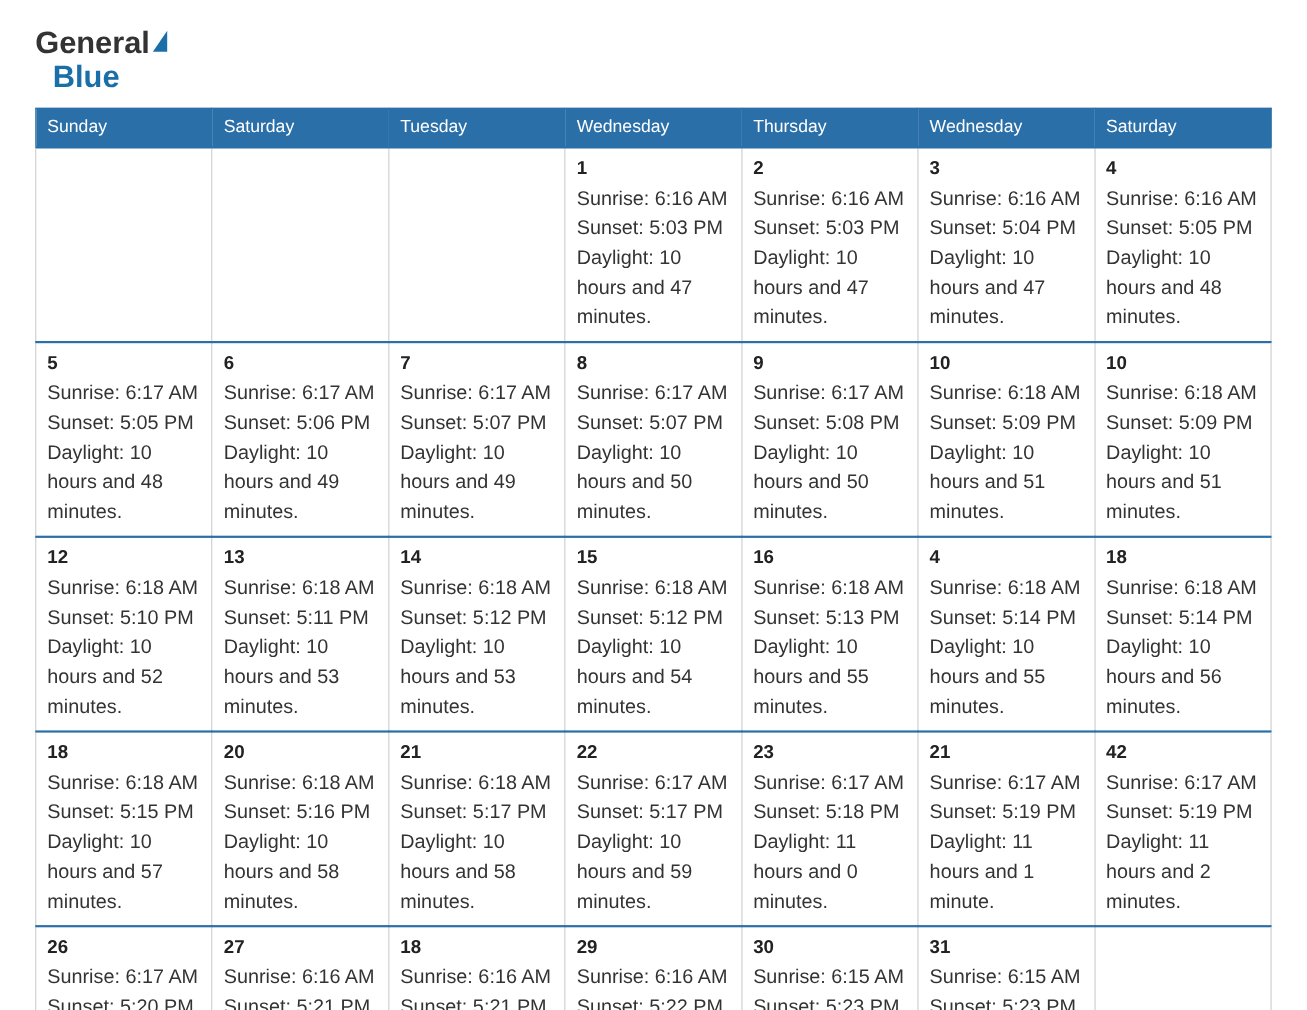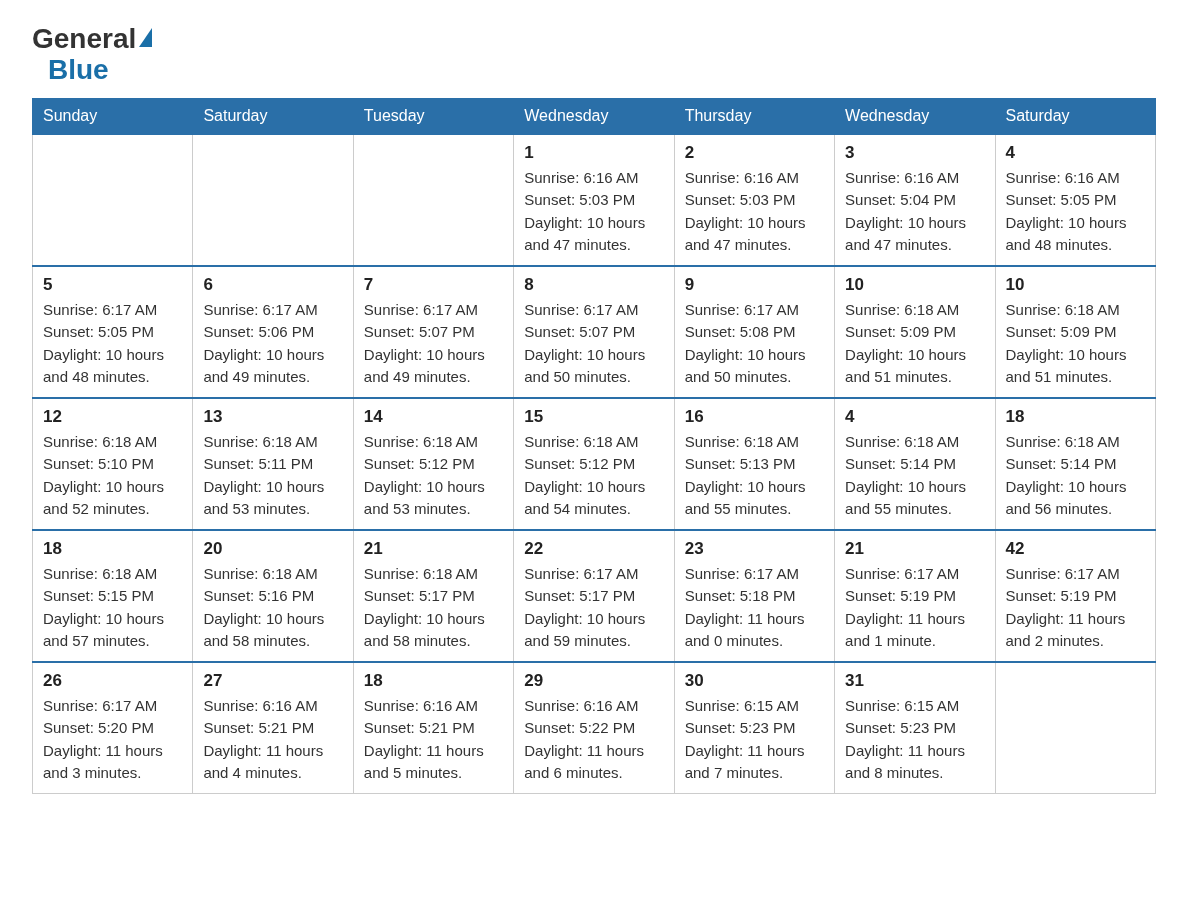--- a/index.html
+++ b/index.html
@@ -58,21 +58,21 @@
       min-height: 100px;
     }
     .calendar tbody tr td .day-num {
       font-size: 17px;
       font-weight: bold;
       color: #222;
       display: block;
       margin-bottom: 4px;
     }
     .calendar tbody tr td .day-info {
-      font-size: 15px;
+      font-size: 18px;
       color: #333;
       line-height: 1.5;
     }
     .calendar tbody tr td.empty {
       background: #fff;
     }
     .calendar tbody tr {
       border-top: 2px solid #2a6fa8;
     }
   </style>

